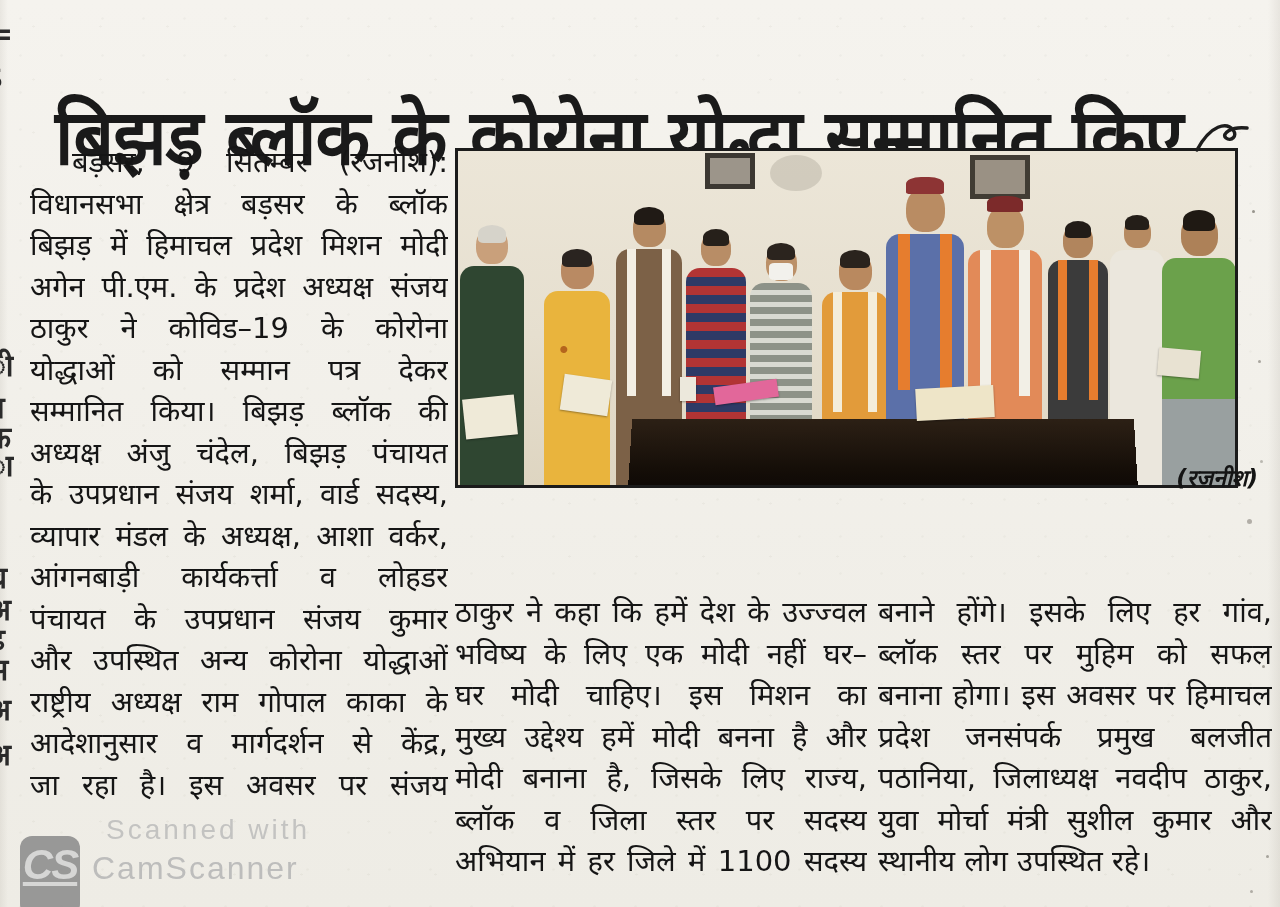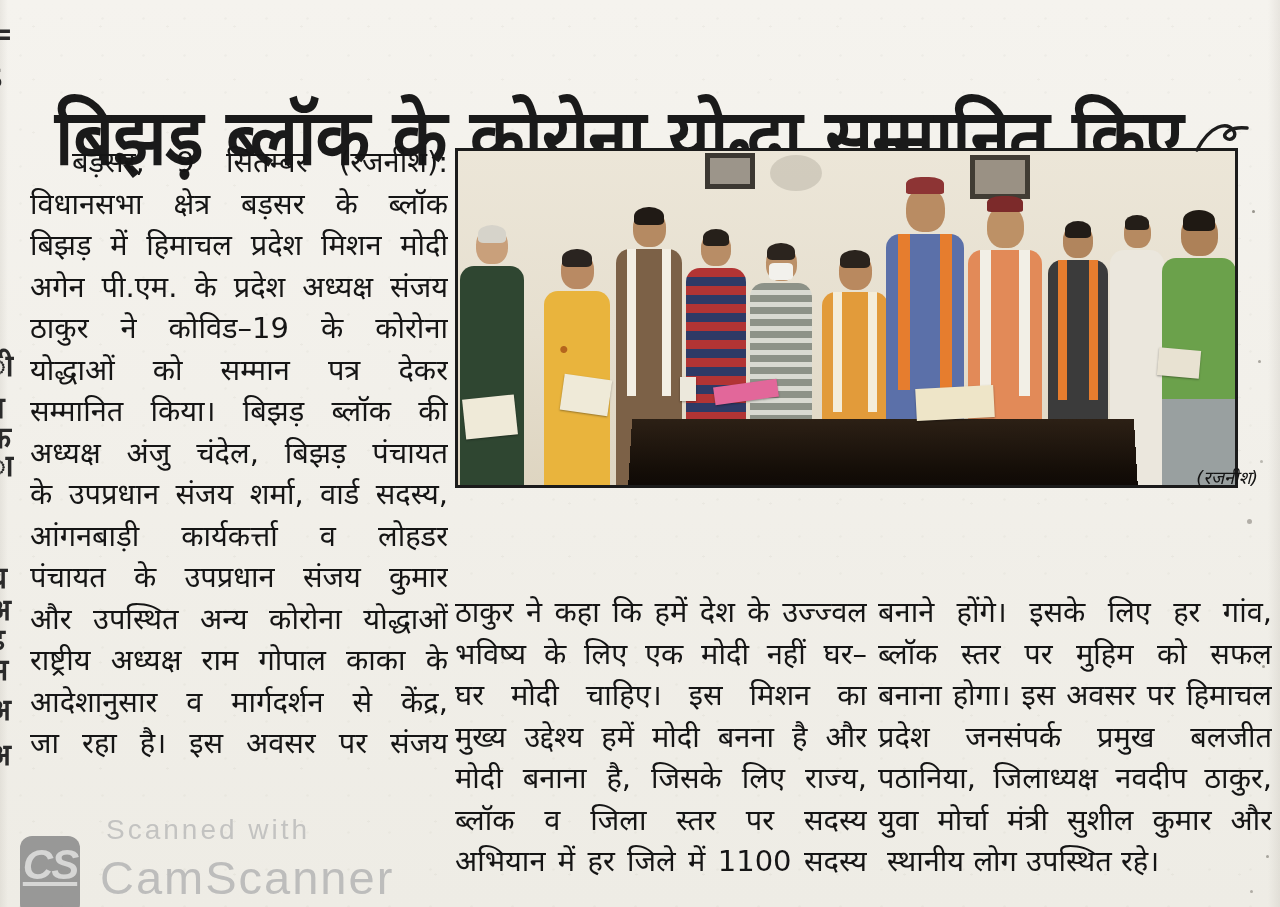--- a/index.html
+++ b/index.html
@@ -22,21 +22,21 @@
     letter-spacing:-1px;white-space:nowrap;
     transform:scaleY(1.08);transform-origin:top left;
   }
   
   .col{position:absolute;font-size:29px;line-height:41.5px;color:#151515;z-index:3;}
   .col .tl{text-align:justify;text-align-last:justify;height:41.5px;overflow:hidden;}
   .left-col{left:30px;top:142px;width:418px;}
   .left-col .tl:first-child{text-indent:42px;}
   .mid-col{left:455px;top:592px;width:412px;}
   .right-col{left:878px;top:592px;width:394px;}
-  .right-col .tl:last-child{text-align-last:left;margin-left:9px;}
+  .right-col .tl:last-child{text-align-last:left;}
   
   .photo{
     position:absolute;left:455px;top:148px;width:783px;height:340px;
     border:3px solid #1b1b1b;box-sizing:border-box;
     background:linear-gradient(#ece6d8 0%,#e6dfcf 55%,#ded5c1 100%);
     overflow:hidden;z-index:2;
   }
   .frame{position:absolute;box-sizing:border-box;}
   .fig{position:absolute;display:flex;flex-direction:column;align-items:center;}
   .head{position:relative;border-radius:48% 48% 42% 42%;flex:none;}
@@ -51,30 +51,30 @@
     background:linear-gradient(#2c2015,#150e08 70%,#0d0805);
     transform:perspective(300px) rotateX(4deg);z-index:5;
   }
   .paper{position:absolute;z-index:6;box-shadow:0 1px 2px rgba(0,0,0,.35);}
   
   .caption{
     position:absolute;left:455px;top:497px;width:803px;z-index:3;
     font-size:31px;line-height:42px;font-weight:700;font-style:italic;color:#141414;
   }
   .cap-l1{text-align:justify;text-align-last:justify;}
-  .cap-credit{position:absolute;right:0;bottom:-2px;font-size:18px;font-style:italic;font-weight:400;}
+  .cap-credit{position:absolute;right:0;bottom:-2px;font-size:23px;font-style:italic;font-weight:700;}
   
   .wm{position:absolute;z-index:1;font-family:"Liberation Sans", sans-serif;}
   .wm-box{
     left:20px;top:836px;width:60px;height:80px;background:#8f8f8f;opacity:.9;
     border-radius:12px;display:flex;align-items:flex-start;justify-content:center;
   }
   .wm-cs{font-size:42px;font-weight:700;font-style:italic;color:#d4d4d4;line-height:58px;letter-spacing:-2px;text-decoration:underline;}
   .wm-l1{left:106px;top:814px;font-size:28px;color:#b9b9b9;letter-spacing:3px;opacity:.8;}
-  .wm-l2{left:100px;top:850px;font-size:47px;color:#b5b5b5;letter-spacing:2px;opacity:.85;}
+  .wm-l2{left:92px;top:850px;font-size:32px;color:#b5b5b5;letter-spacing:2px;opacity:.85;}
   
   .edge-frag{position:absolute;left:-12px;width:26px;overflow:hidden;font-size:30px;font-weight:700;color:#2a2a2a;z-index:4;}
   .pen-curl{position:absolute;left:1193px;top:122px;z-index:4;}
   .specks{position:absolute;left:1252px;top:210px;width:3px;height:3px;border-radius:50%;background:rgba(60,55,45,.5);
     box-shadow:6px 150px 0 rgba(60,55,45,.4),-4px 310px 0 1px rgba(60,55,45,.35),
       10px 455px 0 rgba(60,55,45,.45),2px 600px 0 1px rgba(60,55,45,.3),
       14px 645px 0 rgba(60,55,45,.4),-2px 680px 0 rgba(60,55,45,.35),8px 250px 0 rgba(60,55,45,.3);}
   .edge-shade-r{position:absolute;right:0;top:0;width:12px;height:100%;background:linear-gradient(to left,rgba(70,60,45,.08),transparent);}
   .edge-shade-l{position:absolute;left:0;top:0;width:8px;height:100%;background:linear-gradient(to right,rgba(70,60,45,.07),transparent);}
 </style>
@@ -201,20 +201,21 @@
   <div class="col left-col">
       <div class="tl">बड़सर, 9 सितम्बर (रजनीश):</div>
       <div class="tl">विधानसभा क्षेत्र बड़सर के ब्लॉक</div>
       <div class="tl">बिझड़ में हिमाचल प्रदेश मिशन मोदी</div>
       <div class="tl">अगेन पी.एम. के प्रदेश अध्यक्ष संजय</div>
       <div class="tl">ठाकुर ने कोविड–19 के कोरोना</div>
       <div class="tl">योद्धाओं को सम्मान पत्र देकर</div>
       <div class="tl">सम्मानित किया। बिझड़ ब्लॉक की</div>
       <div class="tl">अध्यक्ष अंजु चंदेल, बिझड़ पंचायत</div>
       <div class="tl">के उपप्रधान संजय शर्मा, वार्ड सदस्य,</div>
+      <div class="tl">व्यापार मंडल के अध्यक्ष, आशा वर्कर,</div>
       <div class="tl">आंगनबाड़ी कार्यकर्त्ता व लोहडर</div>
       <div class="tl">पंचायत के उपप्रधान संजय कुमार</div>
       <div class="tl">और उपस्थित अन्य कोरोना योद्धाओं</div>
       <div class="tl">राष्ट्रीय अध्यक्ष राम गोपाल काका के</div>
       <div class="tl">आदेशानुसार व मार्गदर्शन से केंद्र,</div>
       <div class="tl">जा रहा है। इस अवसर पर संजय</div>
     </div>
   <div class="col mid-col">
       <div class="tl">ठाकुर ने कहा कि हमें देश के उज्ज्वल</div>
       <div class="tl">भविष्य के लिए एक मोदी नहीं घर–</div>

